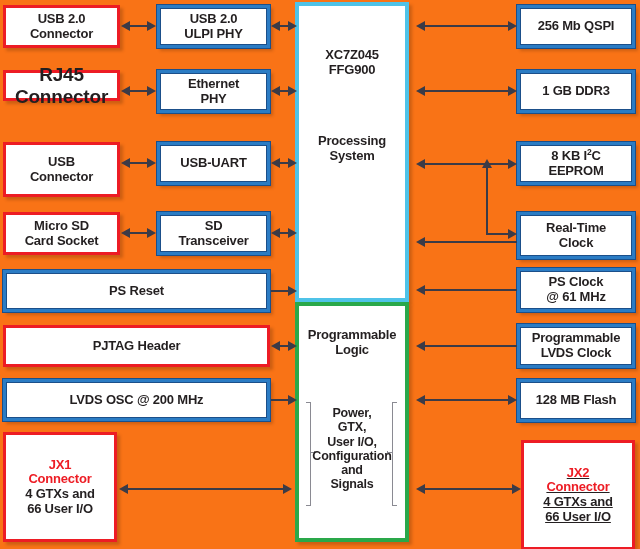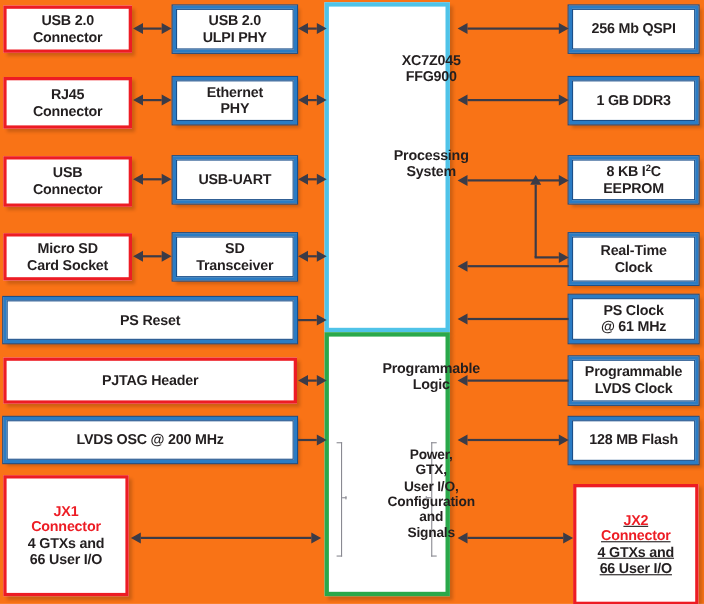--- a/index.html
+++ b/index.html
@@ -66,21 +66,20 @@
     border: 4px solid #2aa84a;
   }
   .soc-label {
     position: absolute;
     width: 100%;
     text-align: center;
     font-weight: bold;
     color: #231f20;
     line-height: 1.14;
     letter-spacing: -0.2px;
-    padding-left: 40px;
   }
 
   
   .conn {
     position: absolute;
   }
   .line {
     position: absolute;
     background: #3b3b47;
   }
@@ -128,28 +127,28 @@
 
 <div id="diagram">
 
   <div class="blk red" style="left:3px;  top:5px;   width:117px; height:43px; font-size:13px;">
     <div>
       <div>USB 2.0</div>
       <div>Connector</div>
     </div>
   </div>
 
-  <div class="blk red" style="left:3px;  top:70px;  width:117px; height:47px; font-size:13px;">
+  <div class="blk red" style="left:3px;  top:70px;  width:117px; height:31px; font-size:19px;">
     <div>
       <div>RJ45</div>
       <div>Connector</div>
     </div>
   </div>
 
-  <div class="blk red" style="left:3px;  top:142px; width:117px; height:46px; font-size:13px;">
+  <div class="blk red" style="left:3px;  top:142px; width:117px; height:55px; font-size:13px;">
     <div>
       <div>USB</div>
       <div>Connector</div>
     </div>
   </div>
 
   <div class="blk red" style="left:3px;  top:212px; width:117px; height:43px; font-size:13px;">
     <div>
       <div>Micro SD</div>
       <div>Card Socket</div>

